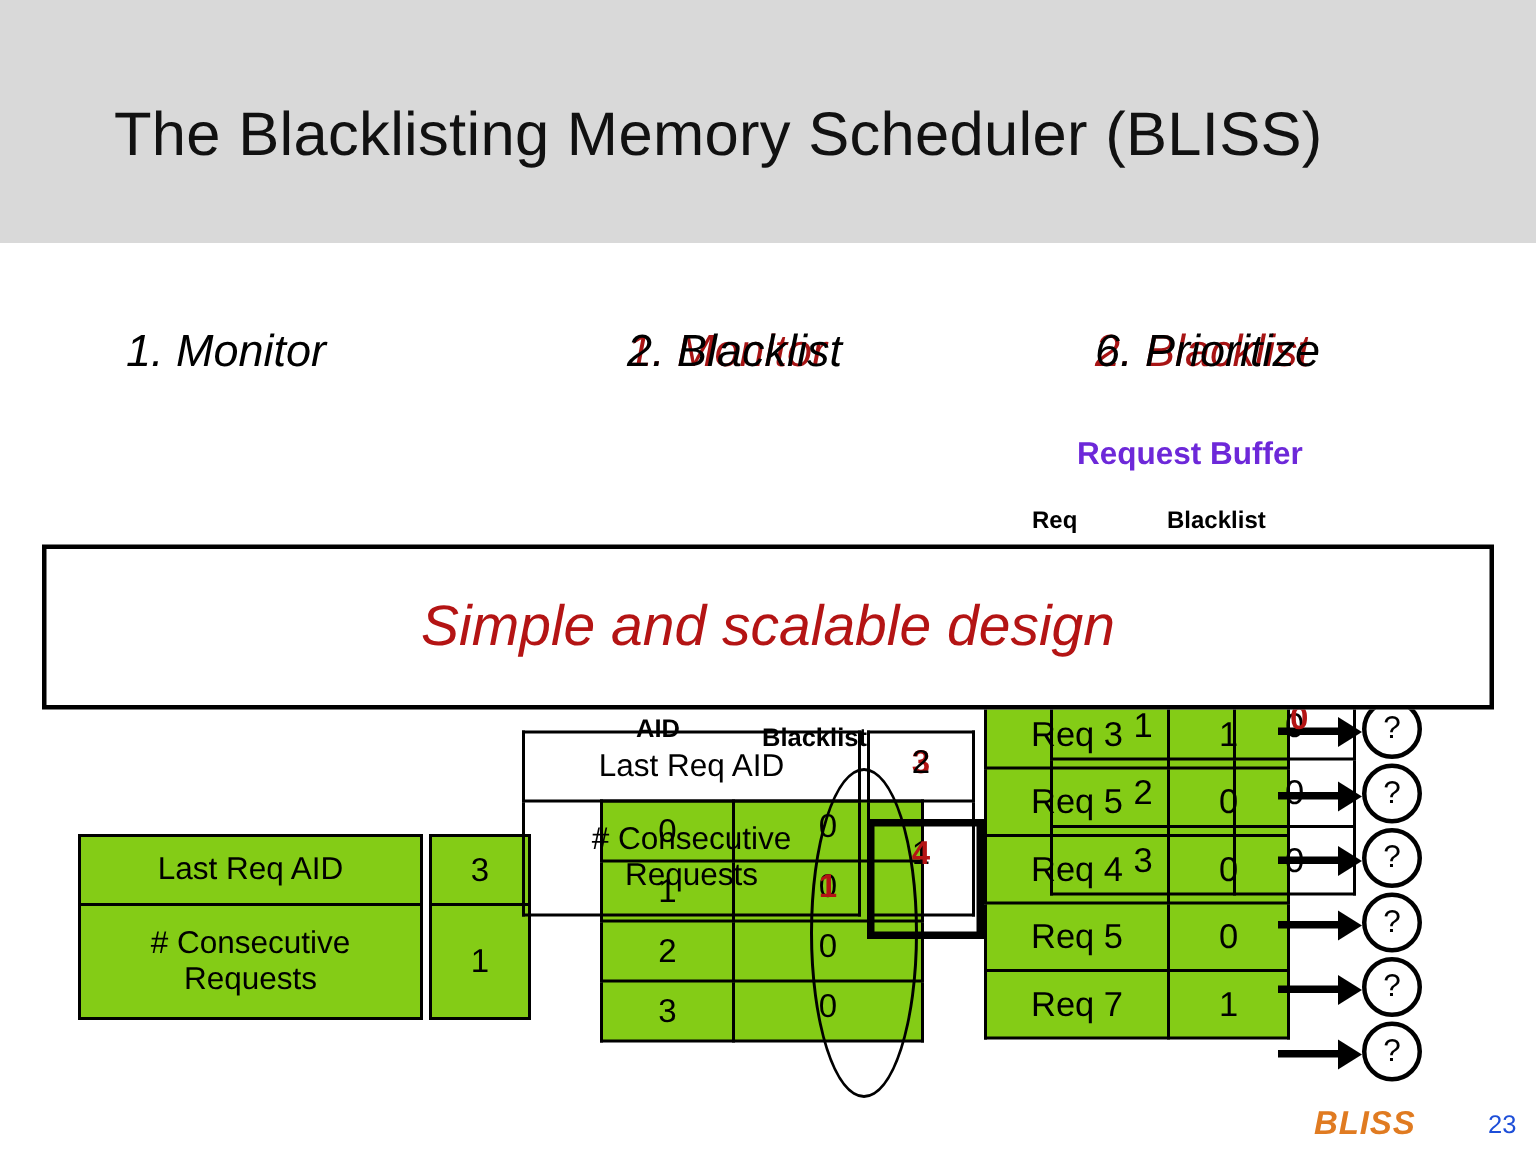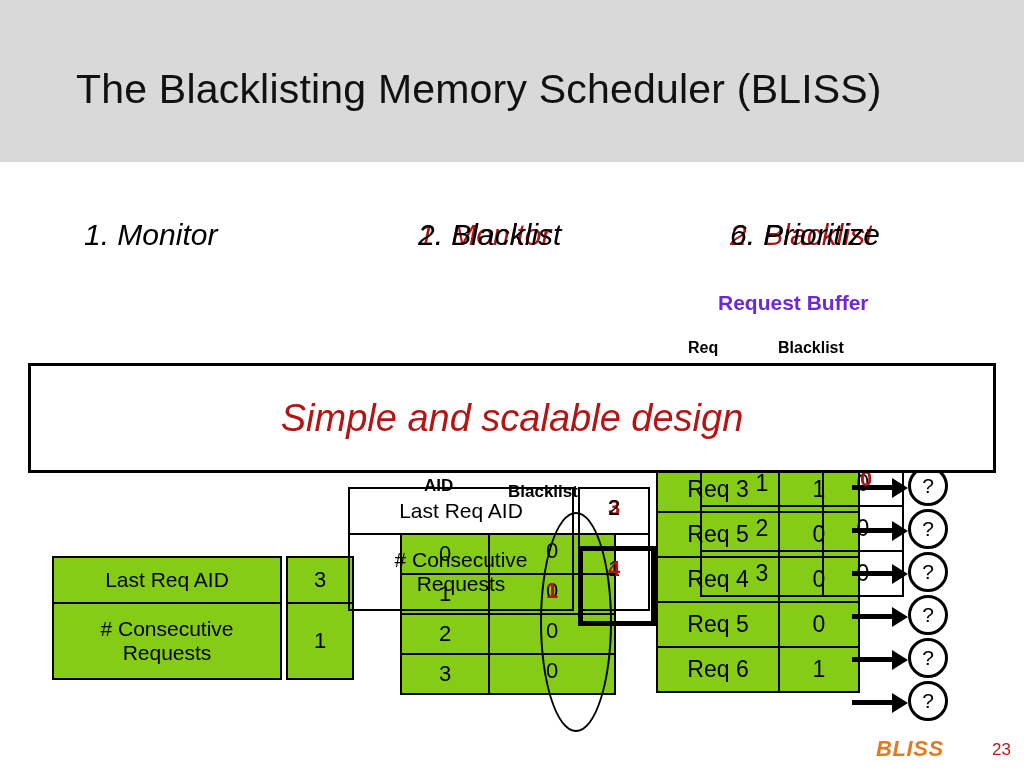--- a/index.html
+++ b/index.html
@@ -148,21 +148,21 @@
     position:absolute;color:#b41414;font-weight:bold;font-size:22px;z-index:16;
   }
 
   
   .safari{
     position:absolute;left:876px;top:736px;
     font-size:22px;font-weight:bold;font-style:italic;color:#e07b21;
     letter-spacing:.6px;
   }
   .pagenum{
-    position:absolute;left:992px;top:740px;font-size:17px;color:#b91c1c;
+    position:absolute;left:992px;top:740px;font-size:17px;color:#1d4ed8;
   }
 </style>
 </head>
 <body>
 
 <div id="slide">
 
   <div class="header-band"></div>
   <div class="slide-title">The Blacklisting Memory Scheduler (BLISS)</div>
 
@@ -295,21 +295,21 @@
     </tr>
     <tr>
       <td class="c1">Req 4</td>
       <td class="c2">0</td>
     </tr>
     <tr>
       <td class="c1">Req 5</td>
       <td class="c2">0</td>
     </tr>
     <tr>
-      <td class="c1">Req 6</td>
+      <td class="c1">Req 7</td>
       <td class="c2">1</td>
     </tr>
   </tbody>
     </table>
 
   <table class="tbl" id="reqTblB">
     <tbody>
         <tr>
       <td class="c1" style="background:transparent;">1</td>
       <td class="c2" style="background:transparent;">0</td>

